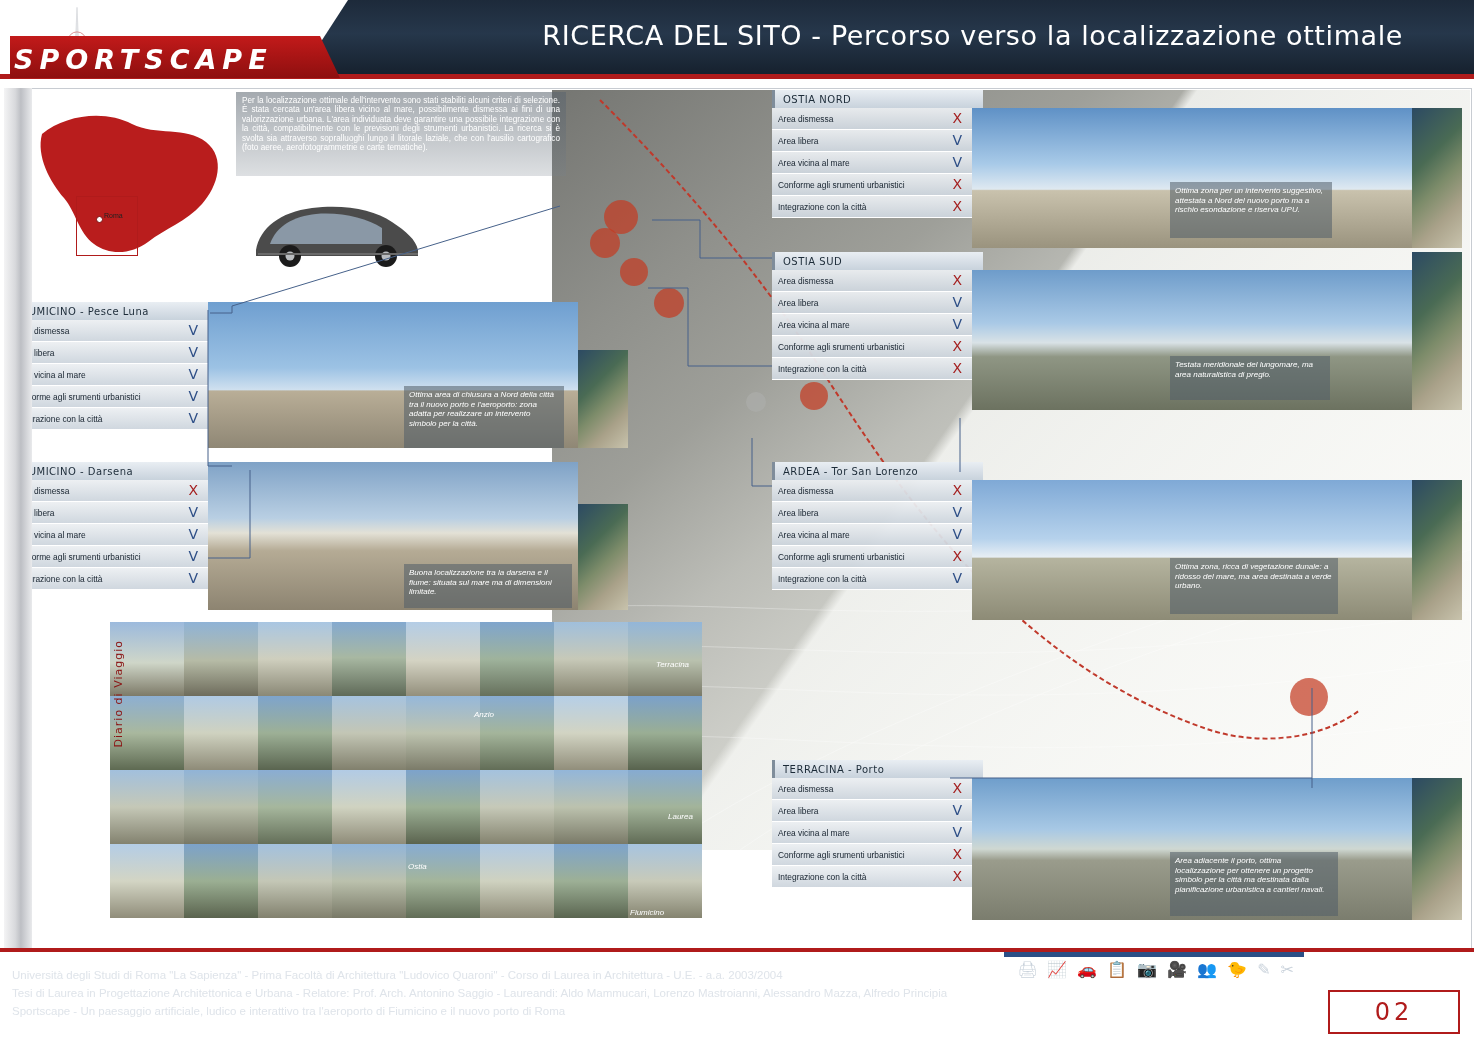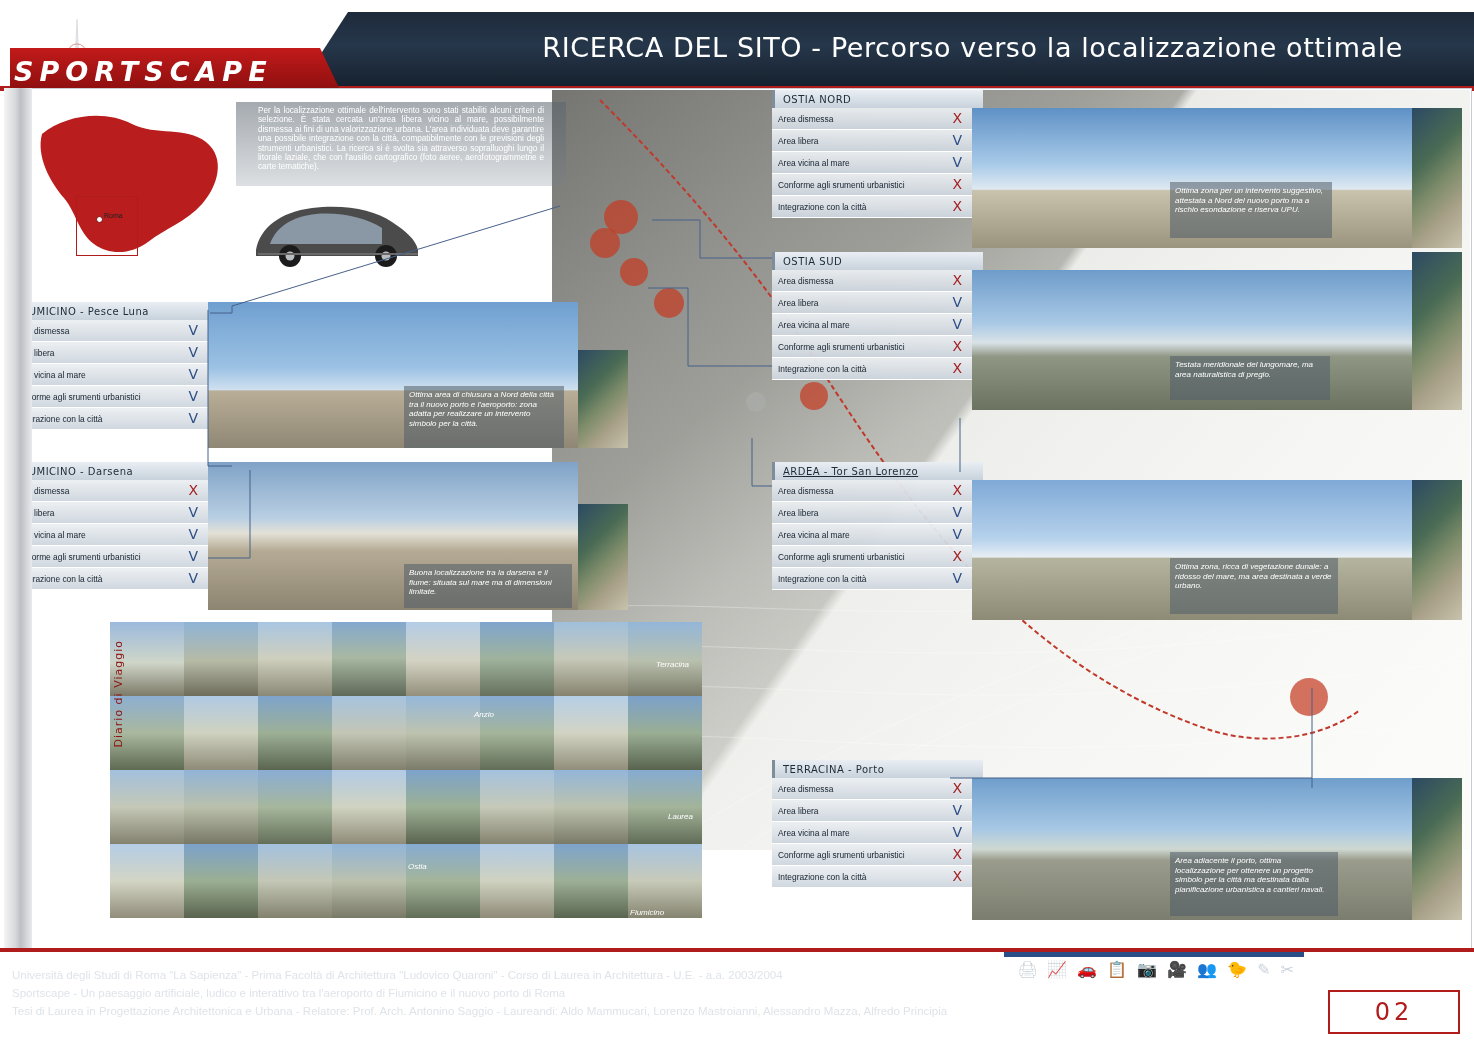--- a/index.html
+++ b/index.html
@@ -1,20 +1,20 @@
 <!DOCTYPE html>
 <html><head>
 <meta charset="utf-8">
 <style>
   html,body{margin:0;padding:0;background:#ffffff;}
   body{width:1474px;height:1043px;font-family:"Liberation Sans",sans-serif;overflow:hidden;position:relative;}
   #board{position:absolute;left:0;top:0;width:1474px;height:1043px;background:#ffffff;}
 
   
-  .hdr{position:absolute;left:0;top:12px;width:1451px;height:86px;background:#ffffff;text-decoration:underline;}
+  .hdr{position:absolute;left:0;top:0;width:1451px;height:86px;background:#ffffff;text-decoration:underline;}
   .hdr-band{position:absolute;left:300px;top:0;width:1174px;height:74px;
      background:linear-gradient(180deg,#1d2a3a 0%, #26374b 45%, #16212e 100%);
      clip-path:polygon(48px 0,1174px 0,1174px 74px,0 74px);}
   .hdr-title{position:absolute;right:48px;top:20px;color:#ffffff;font-size:27px;letter-spacing:.6px;
      font-family:"DejaVu Sans",sans-serif;white-space:nowrap;}
   .hdr-redline{position:absolute;left:0;top:74px;width:1474px;height:5px;background:#b01b1b;}
   .logo{position:absolute;left:10px;top:36px;width:330px;height:42px;
      background:linear-gradient(180deg,#c21a1a 0%,#8e0f0f 100%);
      clip-path:polygon(0 0,310px 0,330px 42px,0 42px);}
   .logo-text{position:absolute;left:14px;top:44px;color:#ffffff;font-size:27px;letter-spacing:6px;
@@ -32,22 +32,22 @@
      opacity:.96;}
   .sea{position:absolute;left:540px;top:90px;width:930px;height:760px;
      background:radial-gradient(circle at 18% 72%, rgba(236,238,236,.0) 0 40%, rgba(255,255,255,.0) 41%),
      linear-gradient(125deg, rgba(120,122,118,.0) 0 44%, rgba(245,246,243,.85) 45%, rgba(252,252,250,.95) 100%);}
   .coastline{position:absolute;left:540px;top:90px;width:930px;height:760px;}
 
   
   .fade-left{position:absolute;left:32px;top:90px;width:520px;height:758px;background:#ffffff;}
 
   
-  .introtxt{position:absolute;left:236px;top:102px;width:330px;height:84px;color:#ffffff;font-size:8.2px;
-     line-height:9.4px;text-align:justify;padding:4px 22px;box-sizing:border-box;
+  .introtxt{position:absolute;left:236px;top:92px;width:330px;height:84px;color:#ffffff;font-size:8.2px;
+     line-height:9.4px;text-align:justify;padding:4px 6px;box-sizing:border-box;
      background:linear-gradient(180deg,rgba(90,100,110,.55),rgba(120,130,140,.25));}
 
   
   .lazio{position:absolute;left:36px;top:108px;width:200px;height:150px;}
   .lazio-box{position:absolute;left:76px;top:196px;width:60px;height:58px;border:1px solid #b01b1b;}
   .roma-dot{position:absolute;left:96px;top:216px;width:5px;height:5px;border-radius:50%;background:#ffffff;border:1px solid #7b0d0d;}
   .roma-lbl{position:absolute;left:104px;top:212px;font-size:7px;color:#222;}
 
   
   .car{position:absolute;left:246px;top:192px;width:180px;height:80px;}
@@ -276,21 +276,21 @@
         </div>
       <div class="row">
           <span>Integrazione con la città</span>
           <span class="mark n">X</span>
         </div>
     </div>
     <div class="note" style="left:398px;top:104px;width:160px;height:44px;">Testata meridionale del lungomare, ma area naturalistica di pregio.</div>
   </div>
 
   <div class="card" style="left:772px;top:462px;width:690px;height:158px;">
-    <div class="card-title" style="width:200px;text-decoration:underline;">
+    <div class="card-title" style="width:200px;">
       <span>ARDEA - Tor San Lorenzo</span>
     </div>
     <div class="photo sky3" style="left:200px;top:18px;width:440px;height:140px;"></div>
     <div class="photo aerial" style="left:640px;top:18px;width:50px;height:140px;"></div>
     <div class="rows" style="top:18px;">
       <div class="row">
           <span>Area dismessa</span>
           <span class="mark n">X</span>
         </div>
       <div class="row">
@@ -400,22 +400,22 @@
   <div class="dtag" style="left:474px;top:710px;">Anzio</div>
   <div class="dtag" style="left:668px;top:812px;">Laurea</div>
   <div class="dtag" style="left:408px;top:862px;">Ostia</div>
   <div class="dtag" style="left:630px;top:908px;">Fiumicino</div>
 
   <div class="foot-red"></div>
   <div class="footer"></div>
   <div class="bluebar"></div>
   <div class="foot-txt">
     <div>Università degli Studi di Roma "La Sapienza" - Prima Facoltà di Architettura "Ludovico Quaroni" - Corso di Laurea in Architettura - U.E. - a.a. 2003/2004</div>
+    <div>Tesi di Laurea in Progettazione Architettonica e Urbana - Relatore: Prof. Arch. Antonino Saggio - Laureandi: Aldo Mammucari, Lorenzo Mastroianni, Alessandro Mazza, Alfredo Principia</div>
     <div>Sportscape - Un paesaggio artificiale, ludico e interattivo tra l'aeroporto di Fiumicino e il nuovo porto di Roma</div>
-    <div>Tesi di Laurea in Progettazione Architettonica e Urbana - Relatore: Prof. Arch. Antonino Saggio - Laureandi: Aldo Mammucari, Lorenzo Mastroianni, Alessandro Mazza, Alfredo Principia</div>
   </div>
   <div class="foot-icons">
     <span>🖨</span>
     <span>📈</span>
     <span>🚗</span>
     <span>📋</span>
     <span>📷</span>
     <span>🎥</span>
     <span>👥</span>
     <span>🐤</span>

